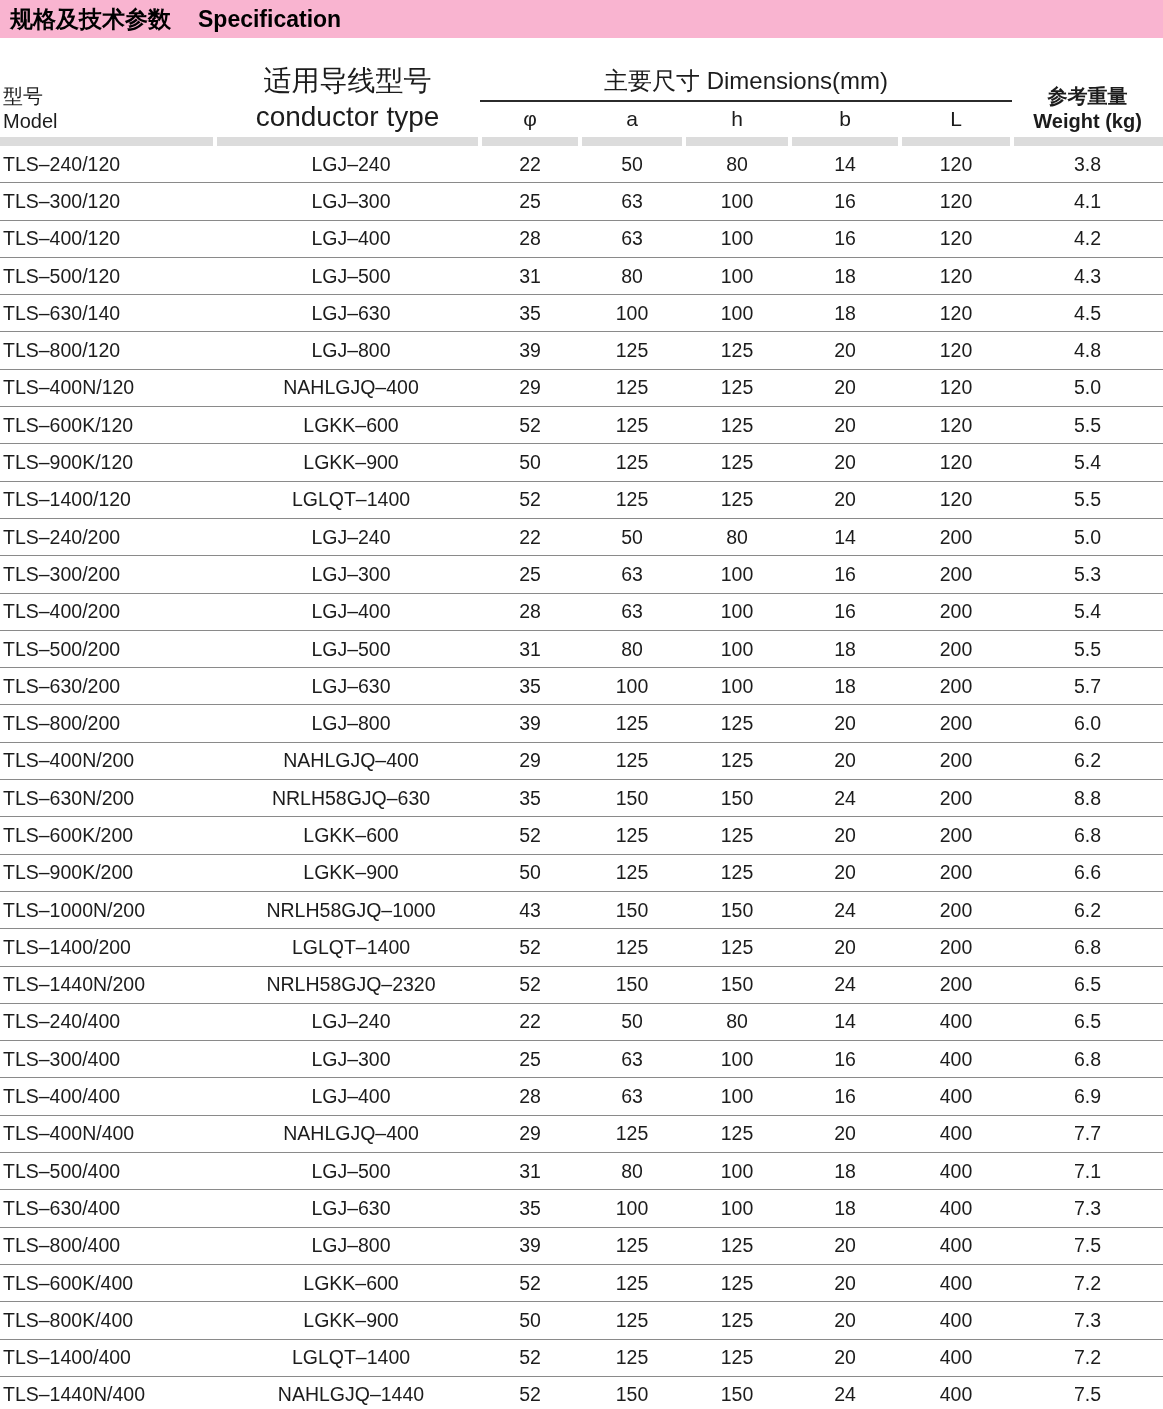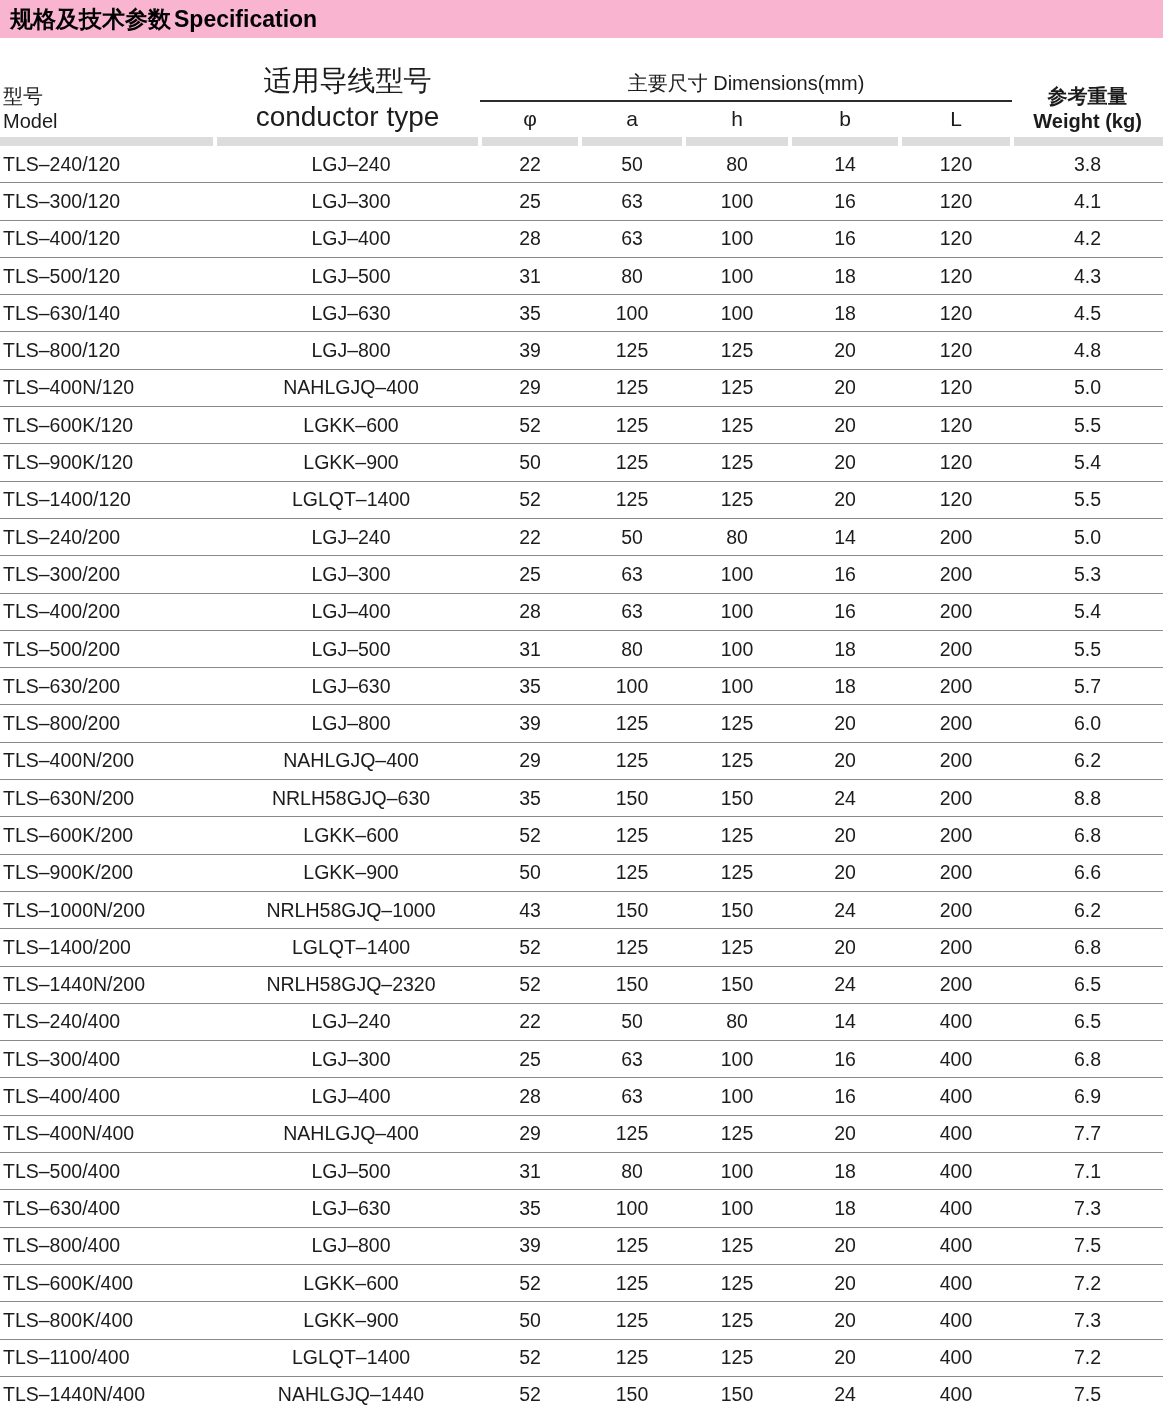--- a/index.html
+++ b/index.html
@@ -10,21 +10,21 @@
   }
   body {
     font-family: "Liberation Sans", "DejaVu Sans", sans-serif;
     color: #1c1c1c;
     min-height: 1409px;
   }
   .title-bar {
     height: 38px;
     display: flex;
     align-items: center;
-    gap: 3px;
+    gap: 27px;
     padding-left: 10px;
     font-size: 23px;
     font-weight: bold;
     color: #000;
   }
   .spec-wrap { padding-top: 0; margin-top: 7px; }
   table.spec {
     width: 1163px;
     border-collapse: collapse;
     table-layout: fixed;
@@ -48,21 +48,21 @@
     line-height: 1.28;
   }
   thead th.h-weight {
     text-align: center;
     font-size: 20px;
     line-height: 1.28;
     font-weight: bold;
   }
   thead th.h-dims-group {
     text-align: center;
-    font-size: 20px;
+    font-size: 24px;
     border-bottom: 2px solid #2b2b2b;
     padding-bottom: 3px;
   }
   thead tr.hrow2 th.h-dim {
     height: 33px;
     font-size: 21px;
     text-align: center;
     vertical-align: middle;
   }
   
@@ -472,21 +472,21 @@
           <td class="c-model">TLS–800K/400</td>
           <td class="c-conductor">LGKK–900</td>
           <td class="c-phi">50</td>
           <td class="c-a">125</td>
           <td class="c-h">125</td>
           <td class="c-b">20</td>
           <td class="c-l">400</td>
           <td class="c-weight">7.3</td>
         </tr>
         <tr>
-          <td class="c-model">TLS–1100/400</td>
+          <td class="c-model">TLS–1400/400</td>
           <td class="c-conductor">LGLQT–1400</td>
           <td class="c-phi">52</td>
           <td class="c-a">125</td>
           <td class="c-h">125</td>
           <td class="c-b">20</td>
           <td class="c-l">400</td>
           <td class="c-weight">7.2</td>
         </tr>
         <tr>
           <td class="c-model">TLS–1440N/400</td>

